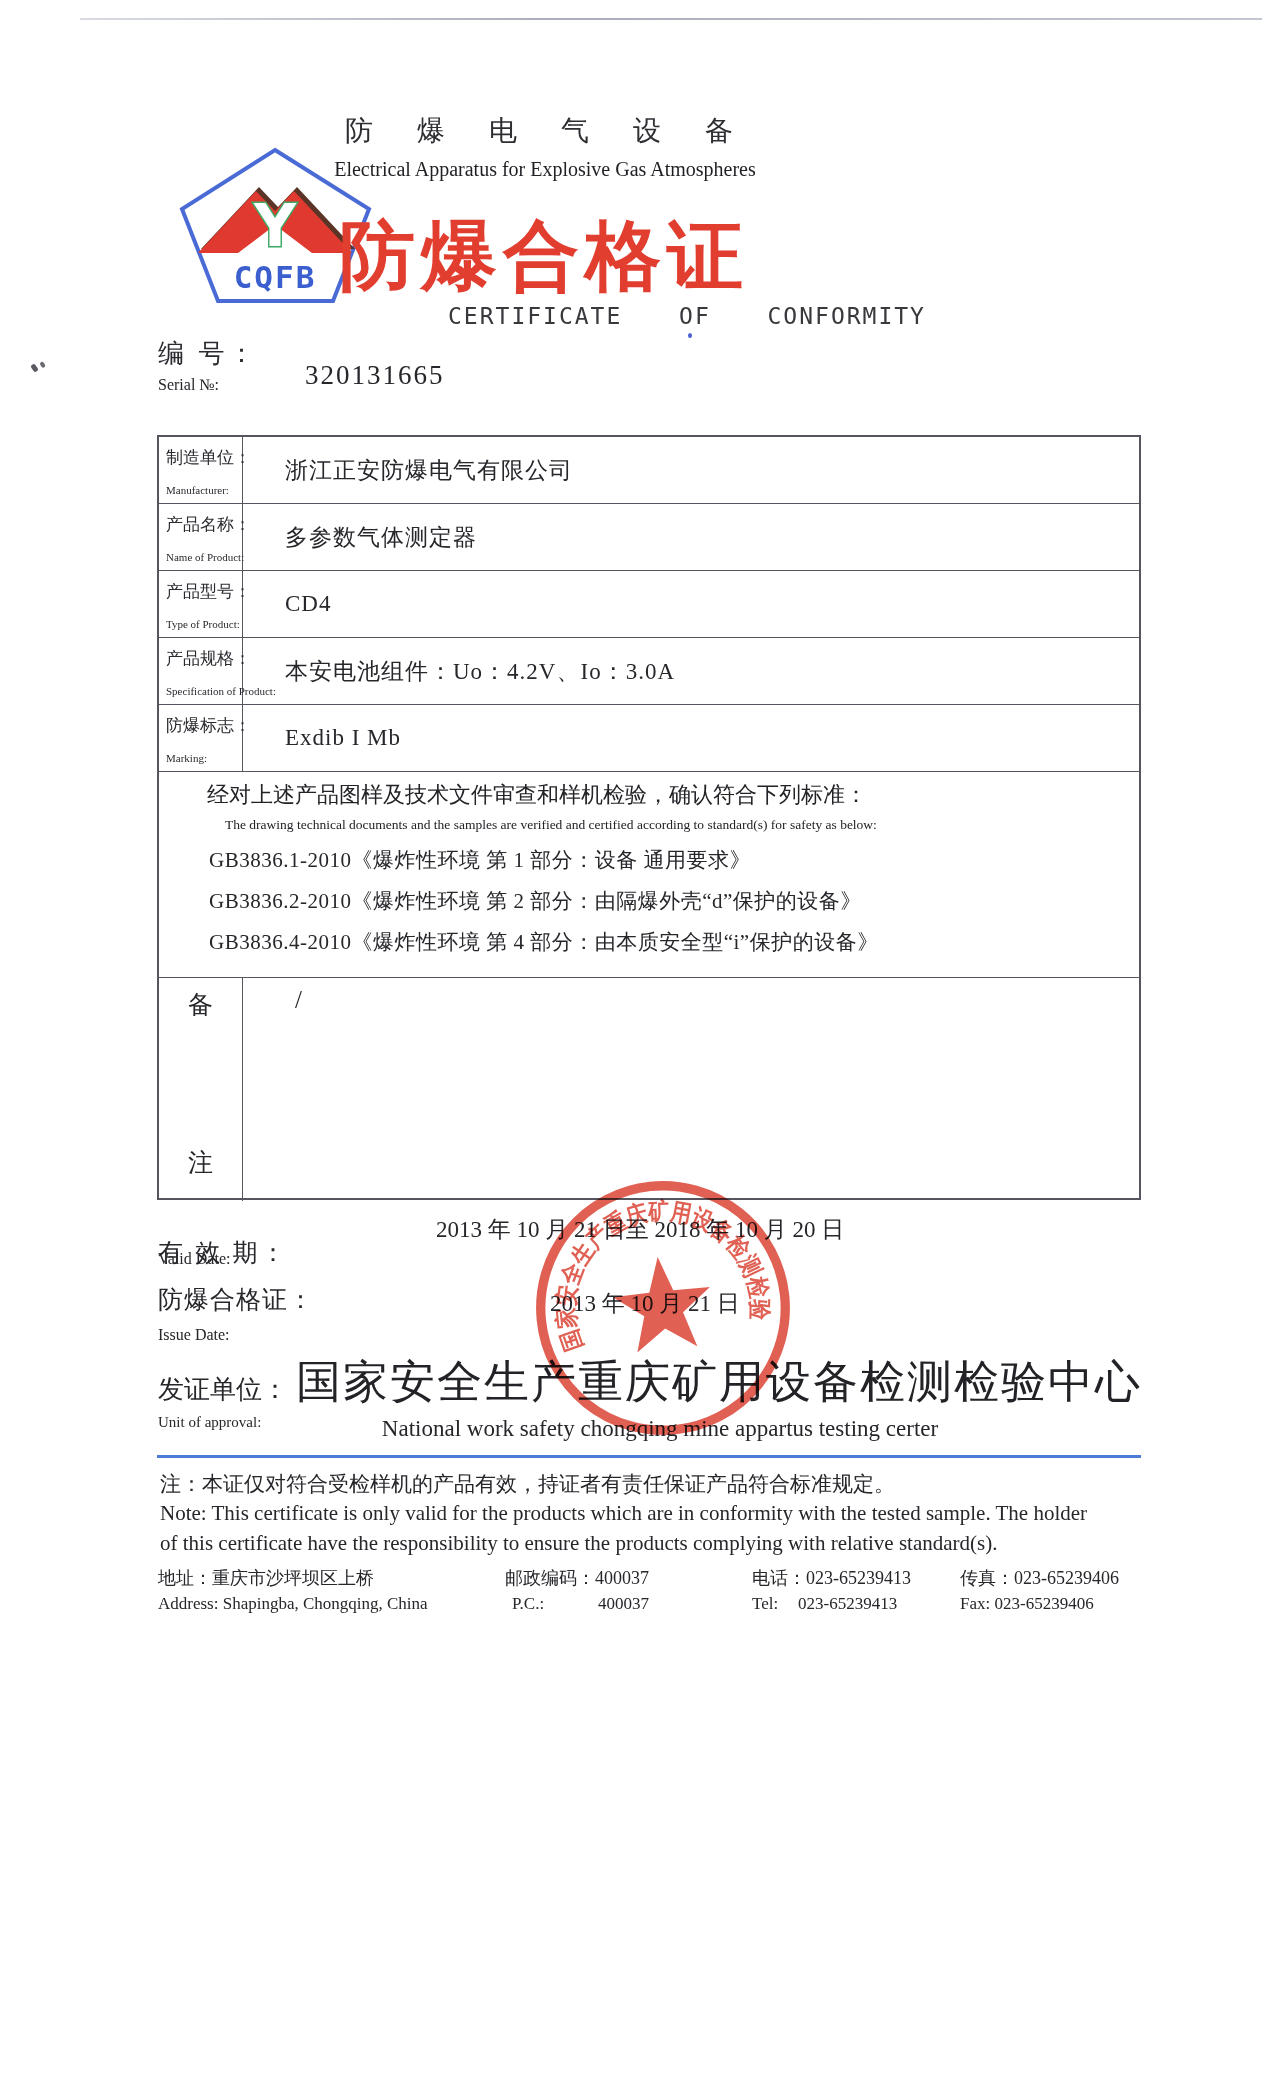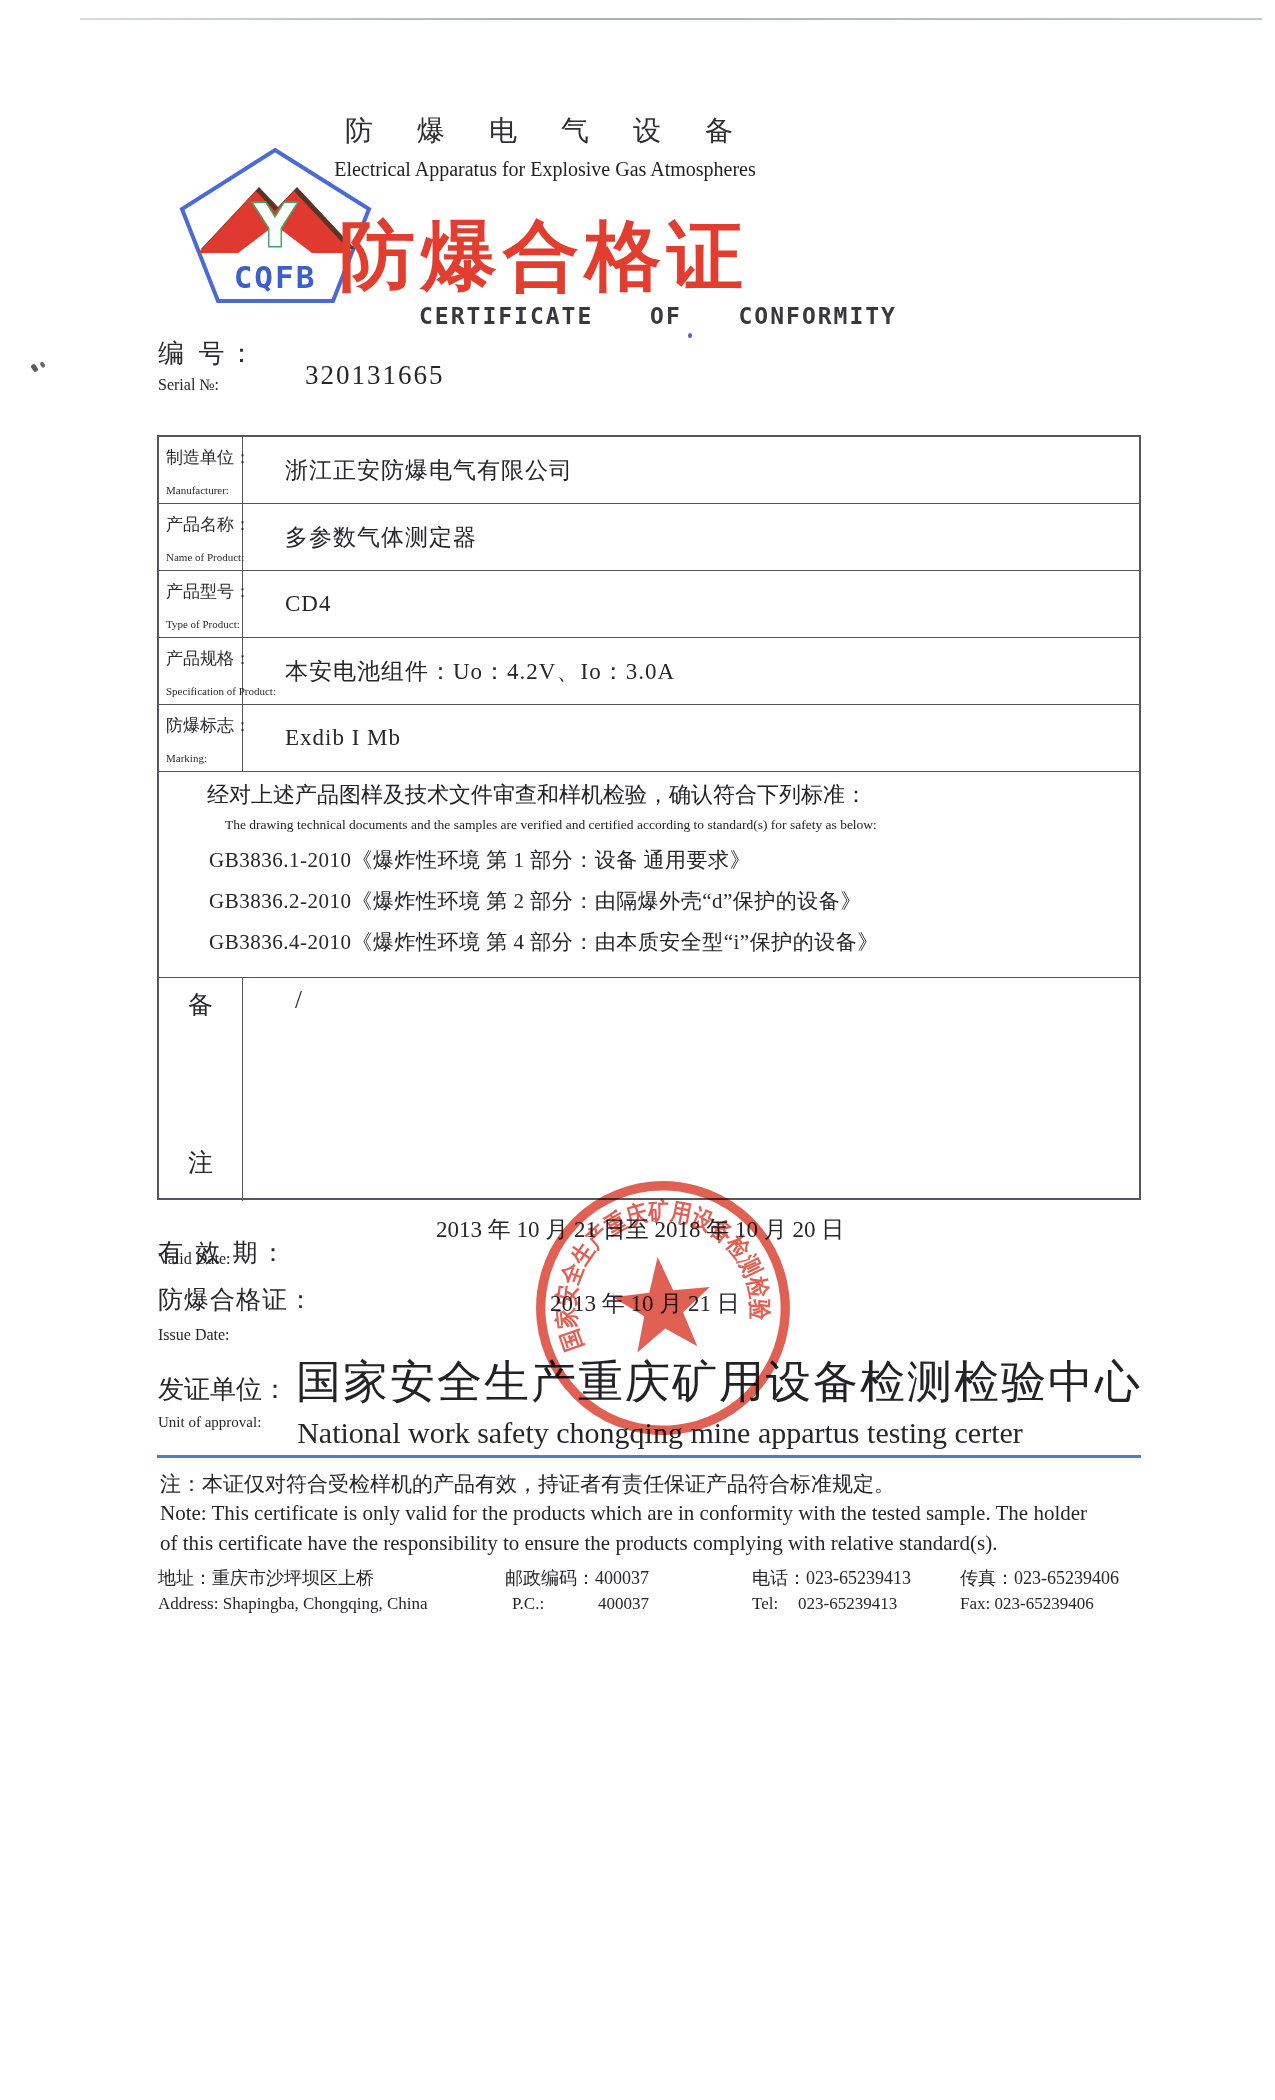--- a/index.html
+++ b/index.html
@@ -21,22 +21,22 @@
   .artifact::after{content:"";position:absolute;left:9px;top:3px;width:4px;height:6px;
     background:#6a6a70;border-radius:2px;}
   .blue-dot{left:688px;top:333px;width:4px;height:5px;background:#4a5fd0;border-radius:50%;}
 
   
   .hdr-cjk{left:345px;top:112px;width:410px;font-size:28px;letter-spacing:44px;
     white-space:nowrap;color:#2e2e33;}
   .hdr-en{left:330px;top:158px;width:430px;text-align:center;font-size:20px;color:#1f1f24;}
   .title-red{left:338px;top:206px;width:412px;text-align:center;font-size:76px;font-weight:bold;
     color:#e23e30;letter-spacing:6px;white-space:nowrap;}
-  .cert-line{left:419px;top:303px;width:478px;display:flex;justify-content:space-between;
-    font-size:23px;font-weight:bold;letter-spacing:2px;color:#38383d;}
+  .cert-line{left:448px;top:303px;width:478px;display:flex;justify-content:space-between;
+    font-size:23px;font-weight:normal;letter-spacing:2px;color:#38383d;}
 
   
   .serial-cn{left:158px;top:336px;font-size:26px;letter-spacing:4px;color:#2a2a30;}
   .serial-en{left:158px;top:376px;font-size:16px;}
   .serial-val{left:305px;top:360px;font-size:27px;letter-spacing:2px;}
 
   
   .cert-table{left:157px;top:435px;width:984px;height:765px;
     border:2px solid #55545f;box-sizing:border-box;background:transparent;}
   .trow{display:flex;height:67px;border-bottom:1px solid #55545f;box-sizing:border-box;}
@@ -64,21 +64,21 @@
   .valid-val{left:436px;top:1214px;font-size:23px;}
   .issue-cn{left:158px;top:1283px;font-size:25px;letter-spacing:1px;}
   .issue-en{left:158px;top:1326px;font-size:16px;}
   .issue-val{left:550px;top:1288px;font-size:23px;}
 
   
   .appr-cn{left:158px;top:1372px;font-size:26px;}
   .appr-en{left:158px;top:1414px;font-size:15px;}
   .appr-val-cn{left:296px;top:1352px;width:820px;font-size:45px;letter-spacing:2px;
     white-space:nowrap;color:#222227;}
-  .appr-val-en{left:280px;top:1416px;width:760px;text-align:center;font-size:30px;}
+  .appr-val-en{left:280px;top:1416px;width:760px;text-align:center;font-size:23px;}
 
   .blue-rule{left:157px;top:1455px;width:984px;height:3px;background:#4a7cd3;}
 
   
   .note-cn{left:160px;top:1470px;font-size:21px;width:1000px;}
   .note-en1{left:160px;top:1501px;font-size:21px;width:1010px;}
   .note-en2{left:160px;top:1531px;font-size:21px;width:1010px;}
 
   
   .contact{font-size:18px;white-space:nowrap;}

